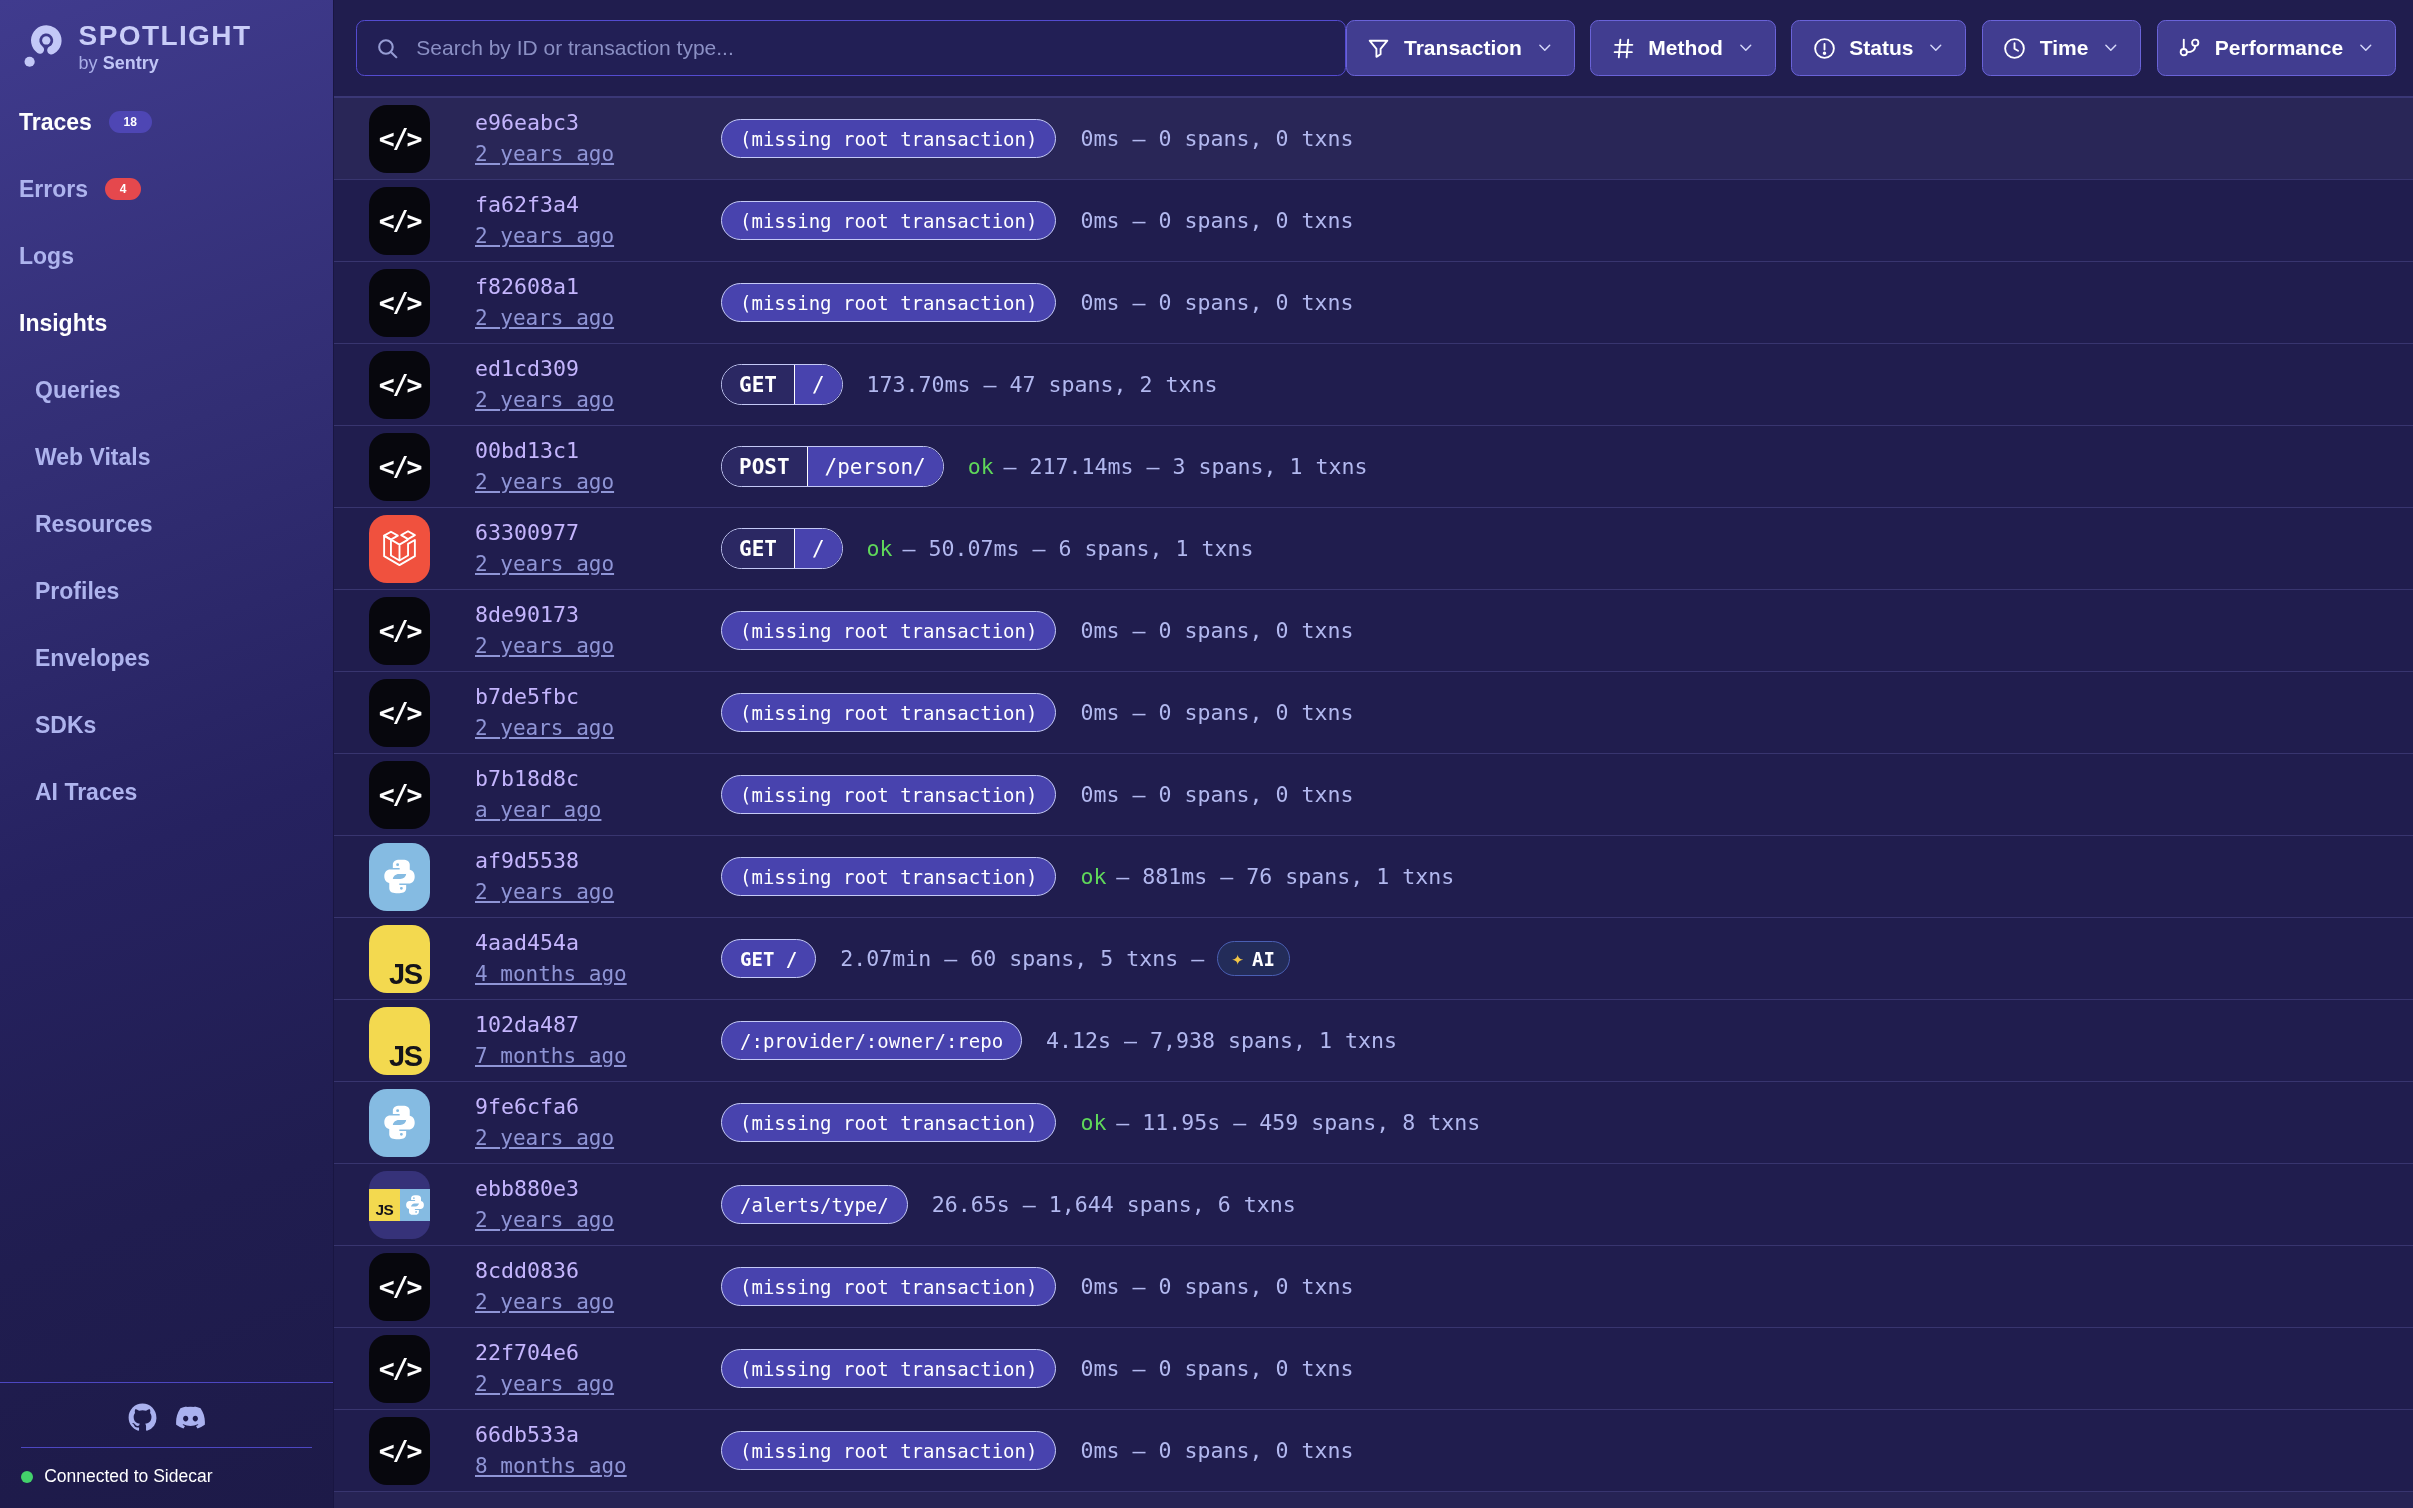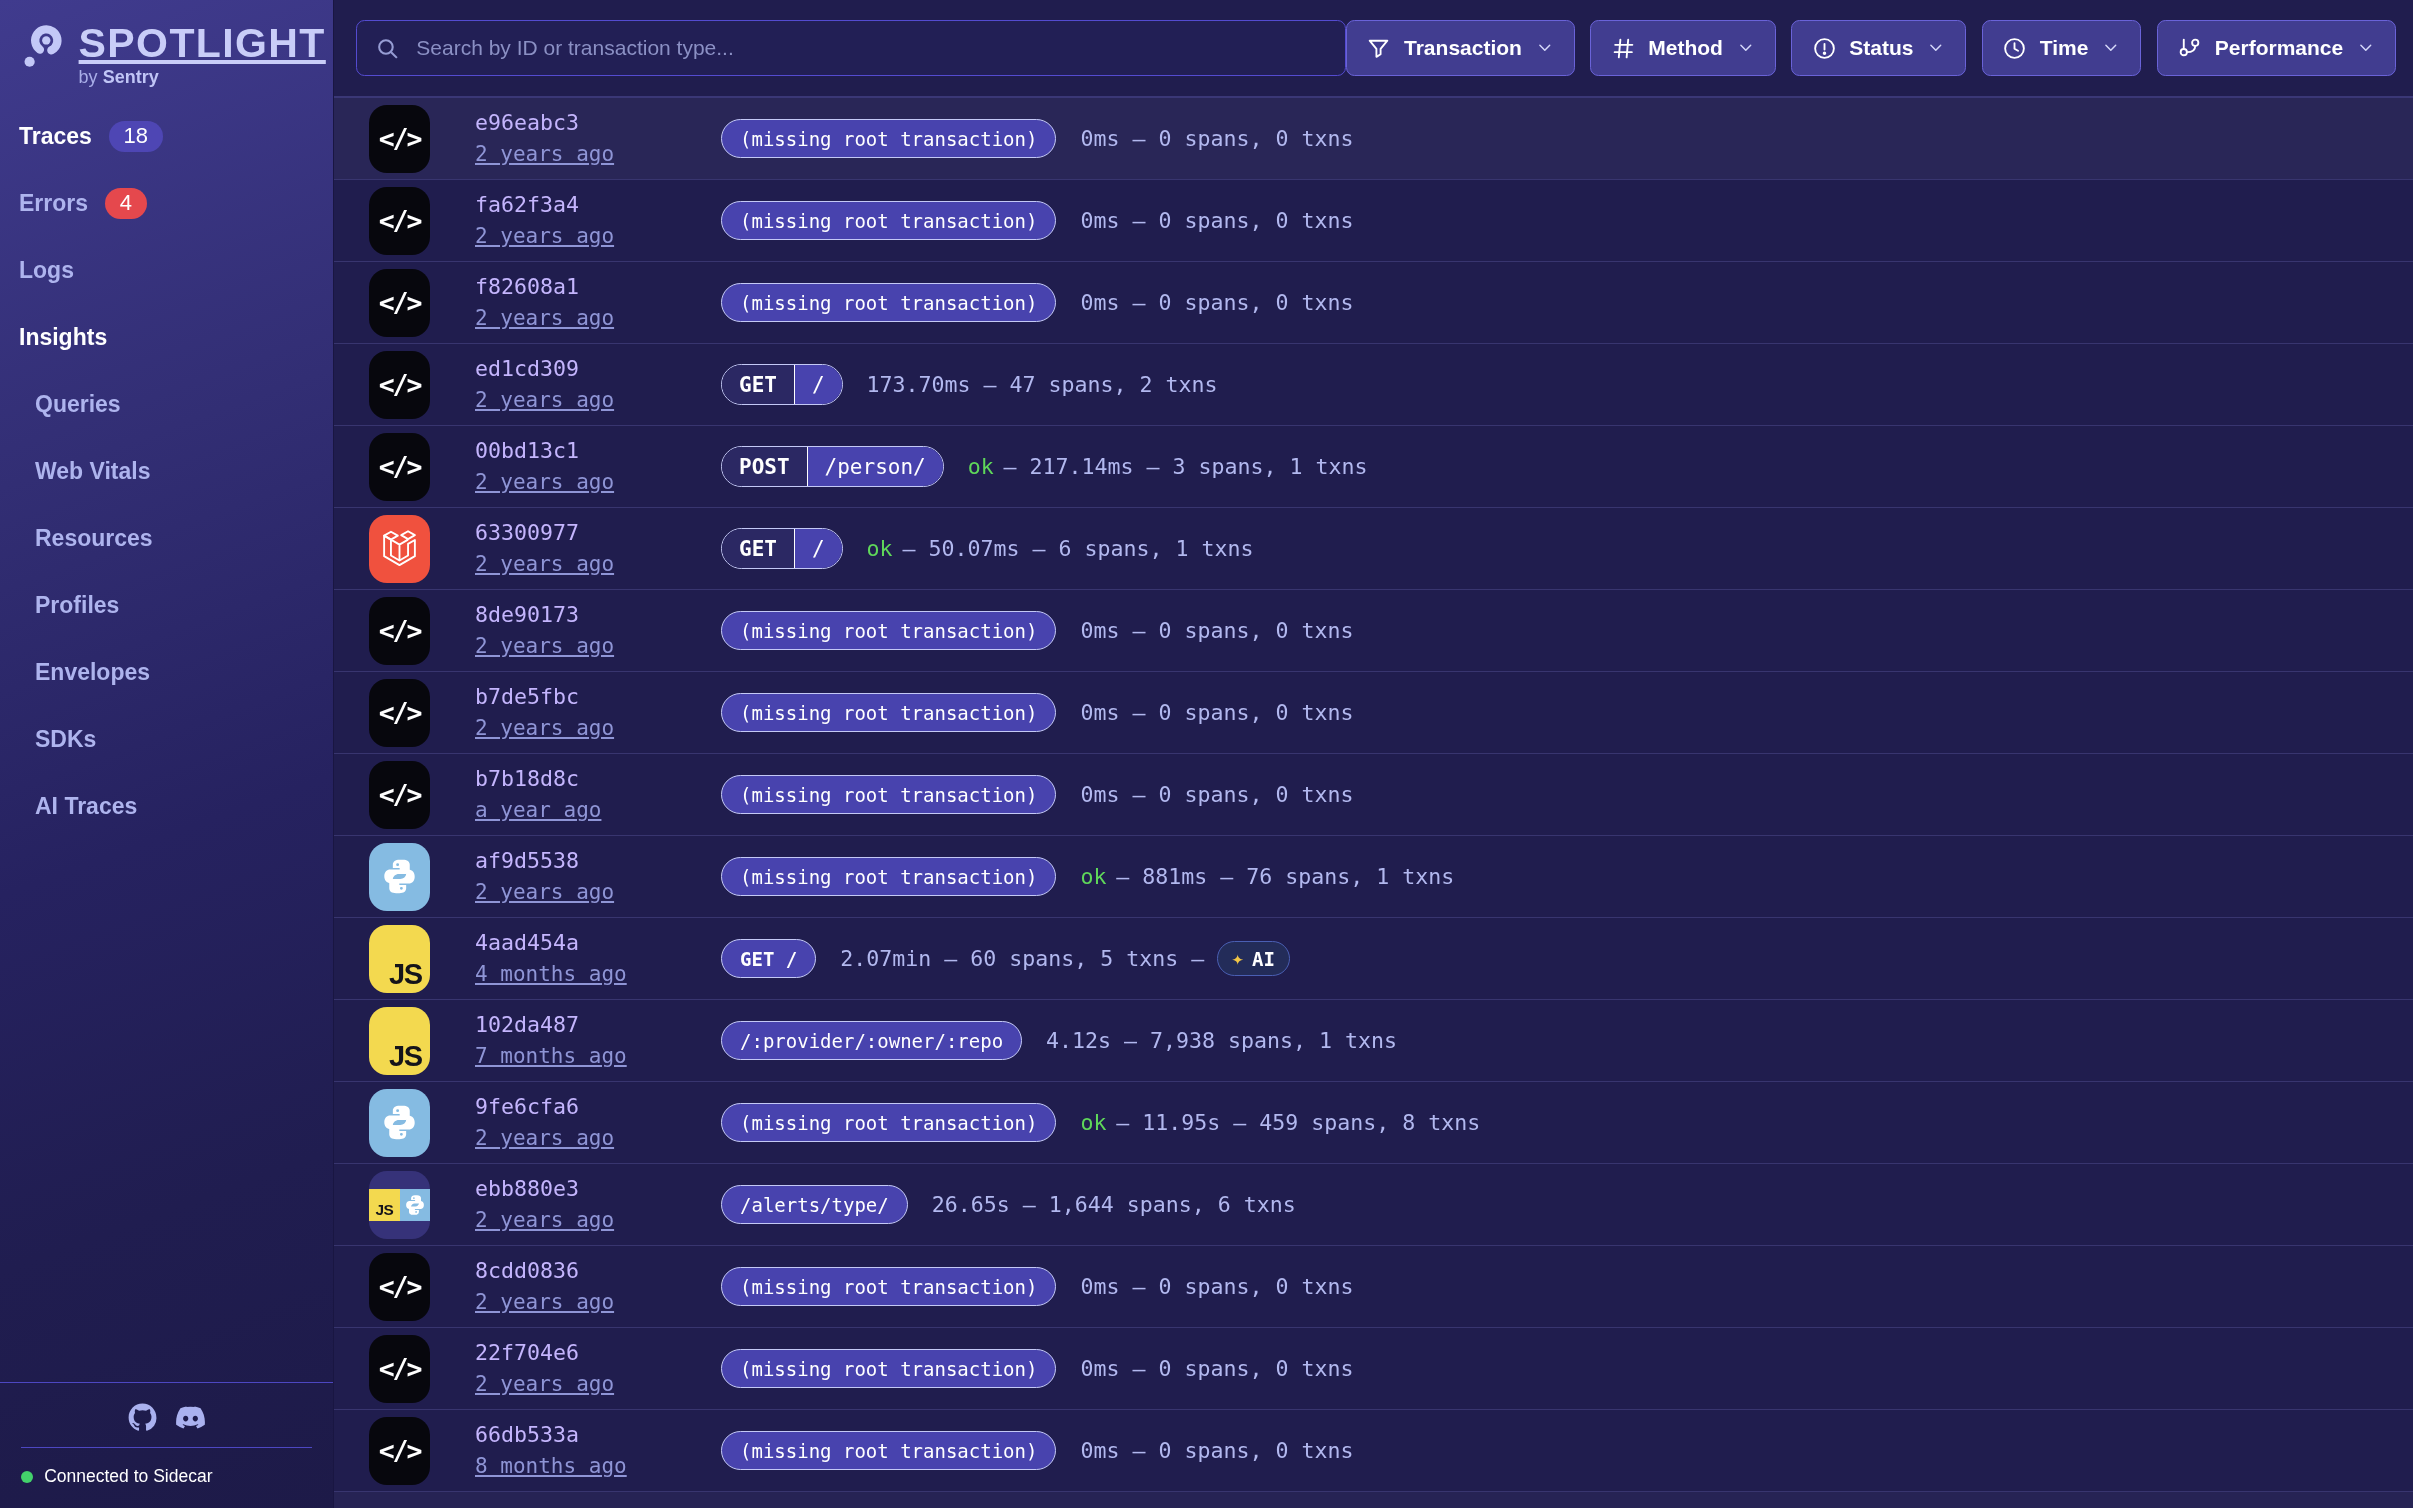--- a/index.html
+++ b/index.html
@@ -5,30 +5,30 @@
   html,body{margin:0;padding:0;width:2413px;height:1508px;overflow:hidden;background:#201d4e;
     font-family:"Liberation Sans",sans-serif;}
   .app{width:2413px;height:1508px;display:flex;}
 
   
   .sidebar{width:334px;flex:0 0 334px;position:relative;
     background:linear-gradient(160deg,#403b8e 0%,#322e74 30%,#262260 55%,#201d50 78%,#1d1a48 100%);
     border-right:1.4px solid #191642;box-sizing:border-box;}
   .logo{display:flex;align-items:flex-start;gap:12.6px;padding:21px 0 0 21px;}
   .logo-text{display:flex;flex-direction:column;}
-  .logo-title{font-size:41px;font-weight:600;letter-spacing:1.4px;color:#c9cdf8;line-height:1.1;text-decoration:underline;}
+  .logo-title{font-size:28px;font-weight:600;letter-spacing:1.4px;color:#c9cdf8;line-height:1.1;}
   .logo-sub{font-size:18px;color:#a9aee8;margin-top:1.4px;}
   .logo-sub b{color:#c0c5f6;}
   .nav{margin-top:34px;padding-left:19px;}
   .nav-item{display:flex;align-items:center;gap:17px;height:28px;margin-bottom:39px;
     font-size:23px;font-weight:600;color:#aeb4ee;cursor:pointer;}
   .nav-item.active{color:#ffffff;}
   .nav-head{color:#ffffff;font-weight:700;}
   .nav-sub .nav-item{padding-left:16px;}
-  .count-badge{font-size:22px;font-weight:400;color:#fff;background:#4e46b4;
+  .count-badge{font-size:12px;font-weight:700;color:#fff;background:#4e46b4;
     border-radius:17px;padding:4.9px 14.7px;line-height:1;}
   .count-badge.red{background:#e5484d;}
   .side-footer{position:absolute;left:0;right:0;bottom:0;}
   .footer-icons{border-top:1.4px solid #4d47c2;display:flex;justify-content:center;gap:19.6px;
     padding:19.6px 0 15.4px;}
   .footer-icons svg{width:29px;height:29px;fill:#aab1ef;cursor:pointer;}
   .footer-status-wrap{border-top:1.4px solid #4d47c2;margin:0 21px;}
   .footer-status{display:flex;align-items:center;gap:11.2px;padding:18px 0 21px;
     font-size:17.5px;color:#ffffff;}
   .dot{width:12px;height:12px;border-radius:50%;background:#43d16b;}

